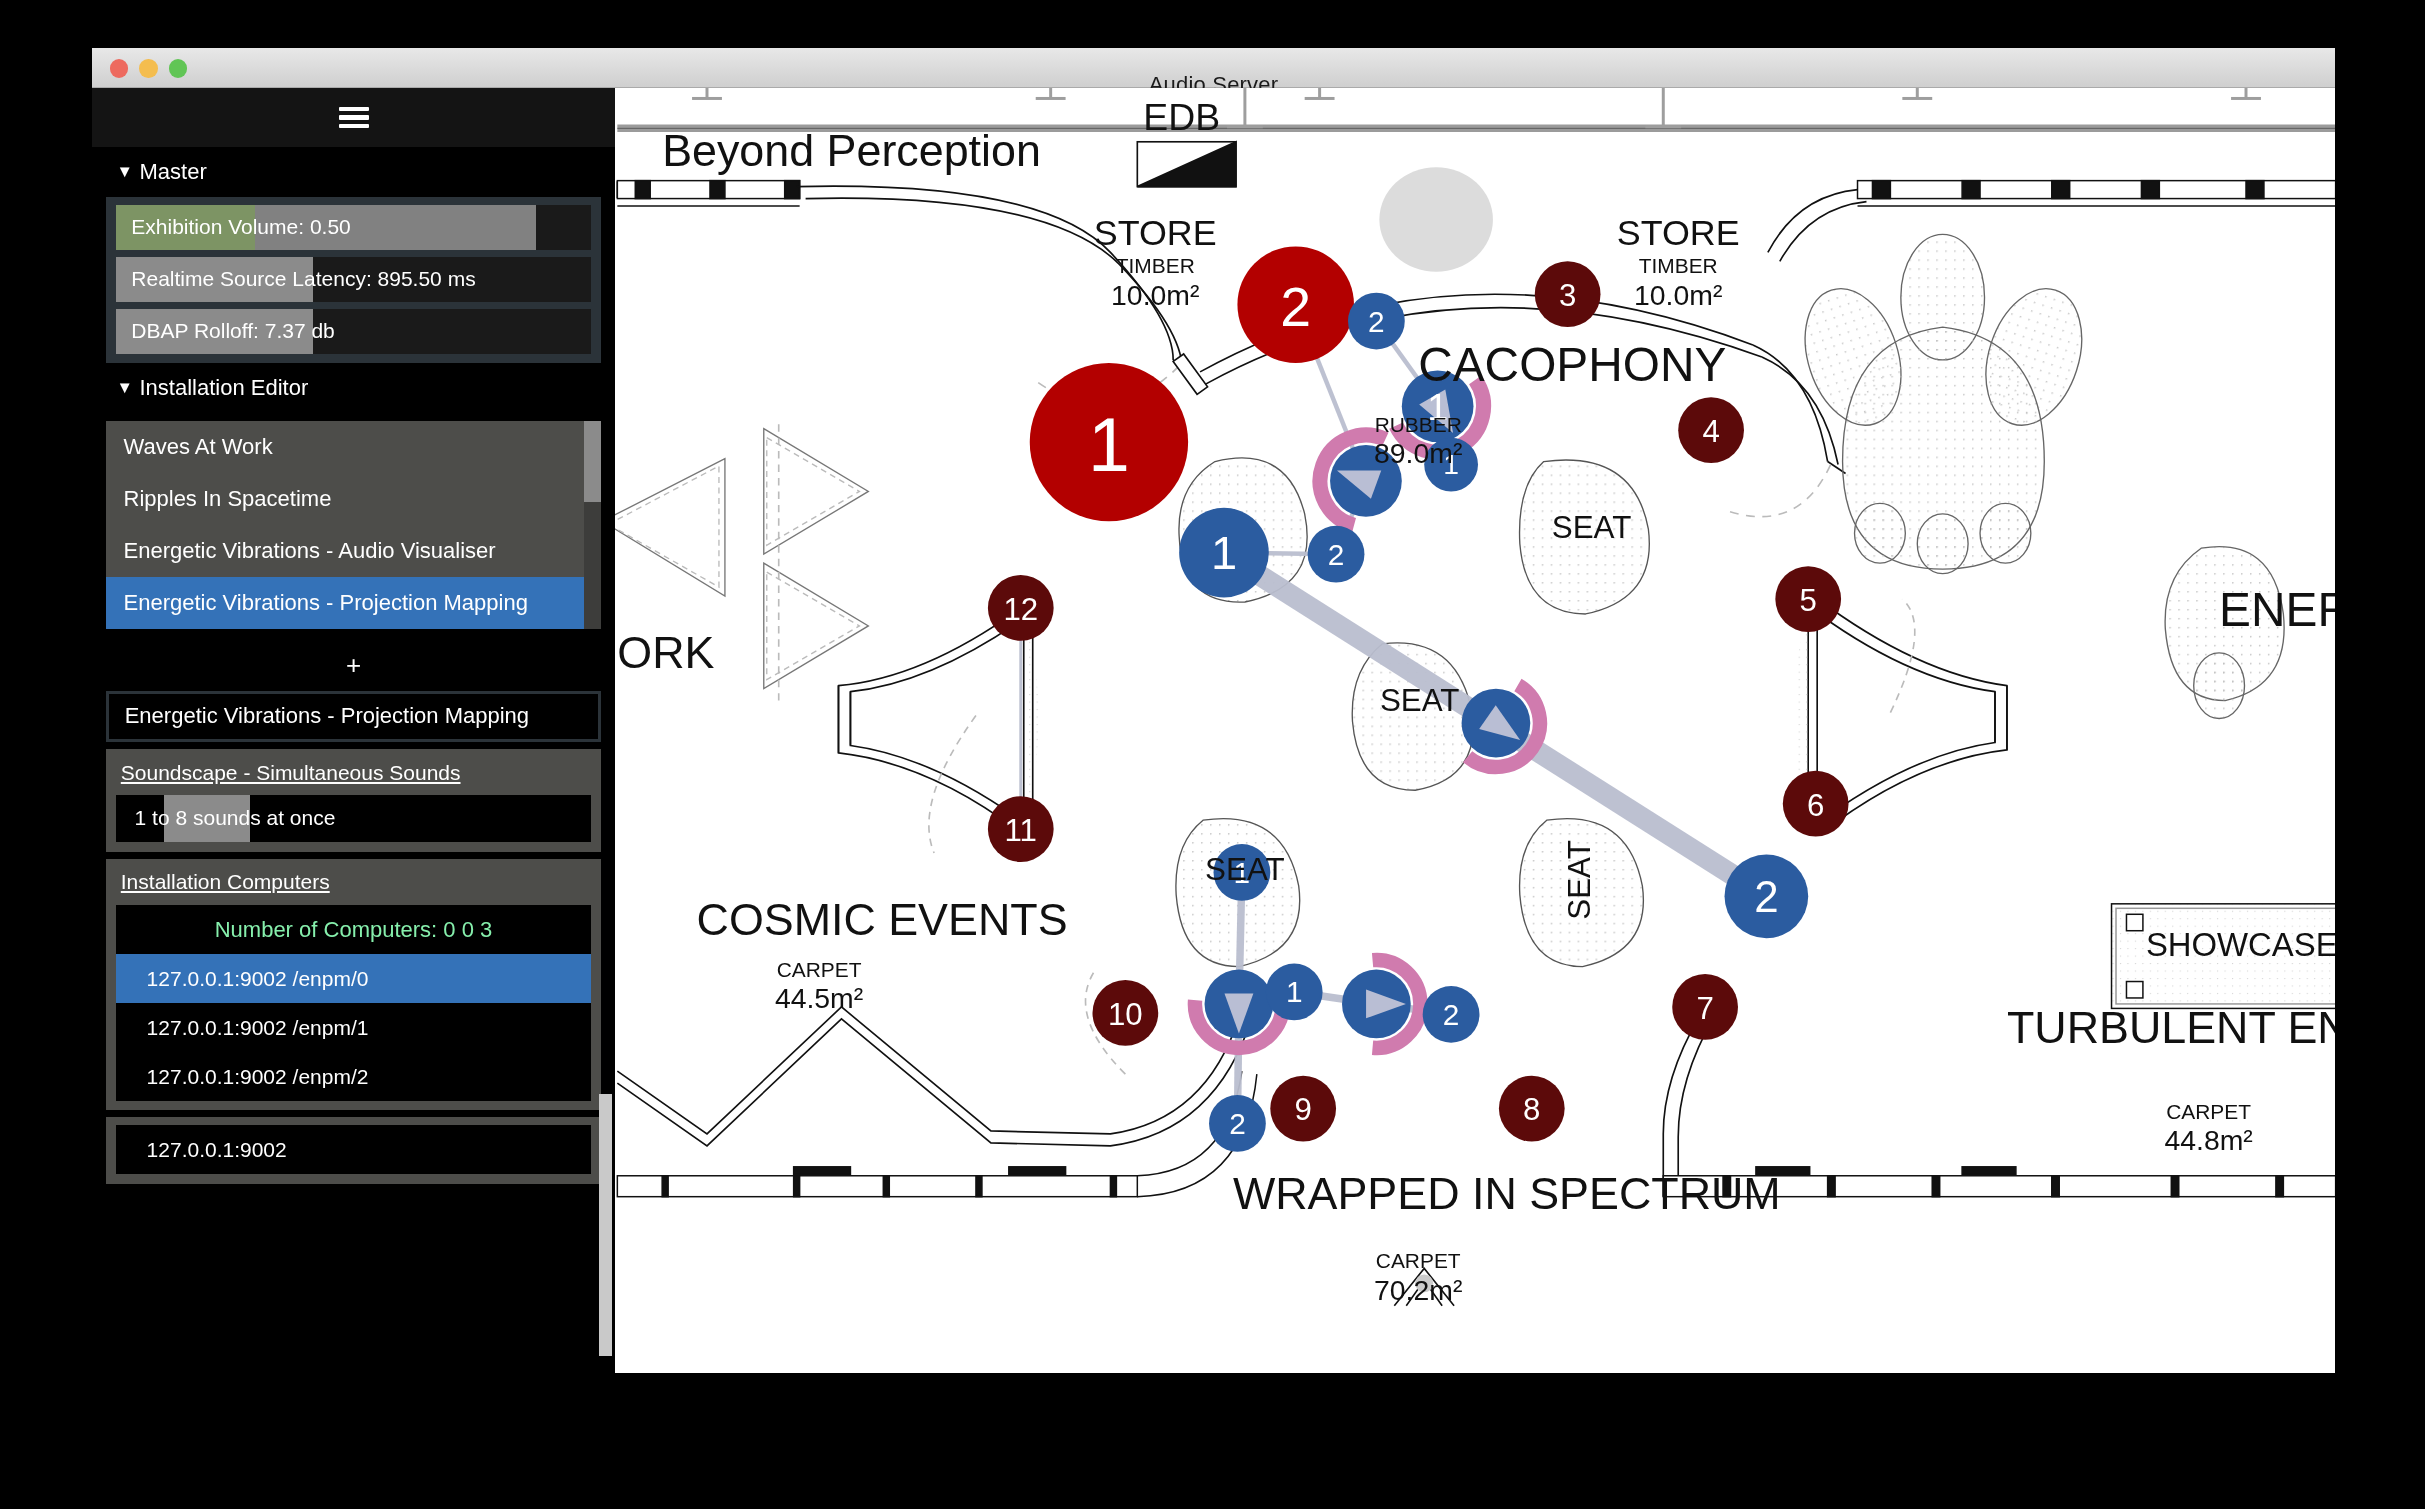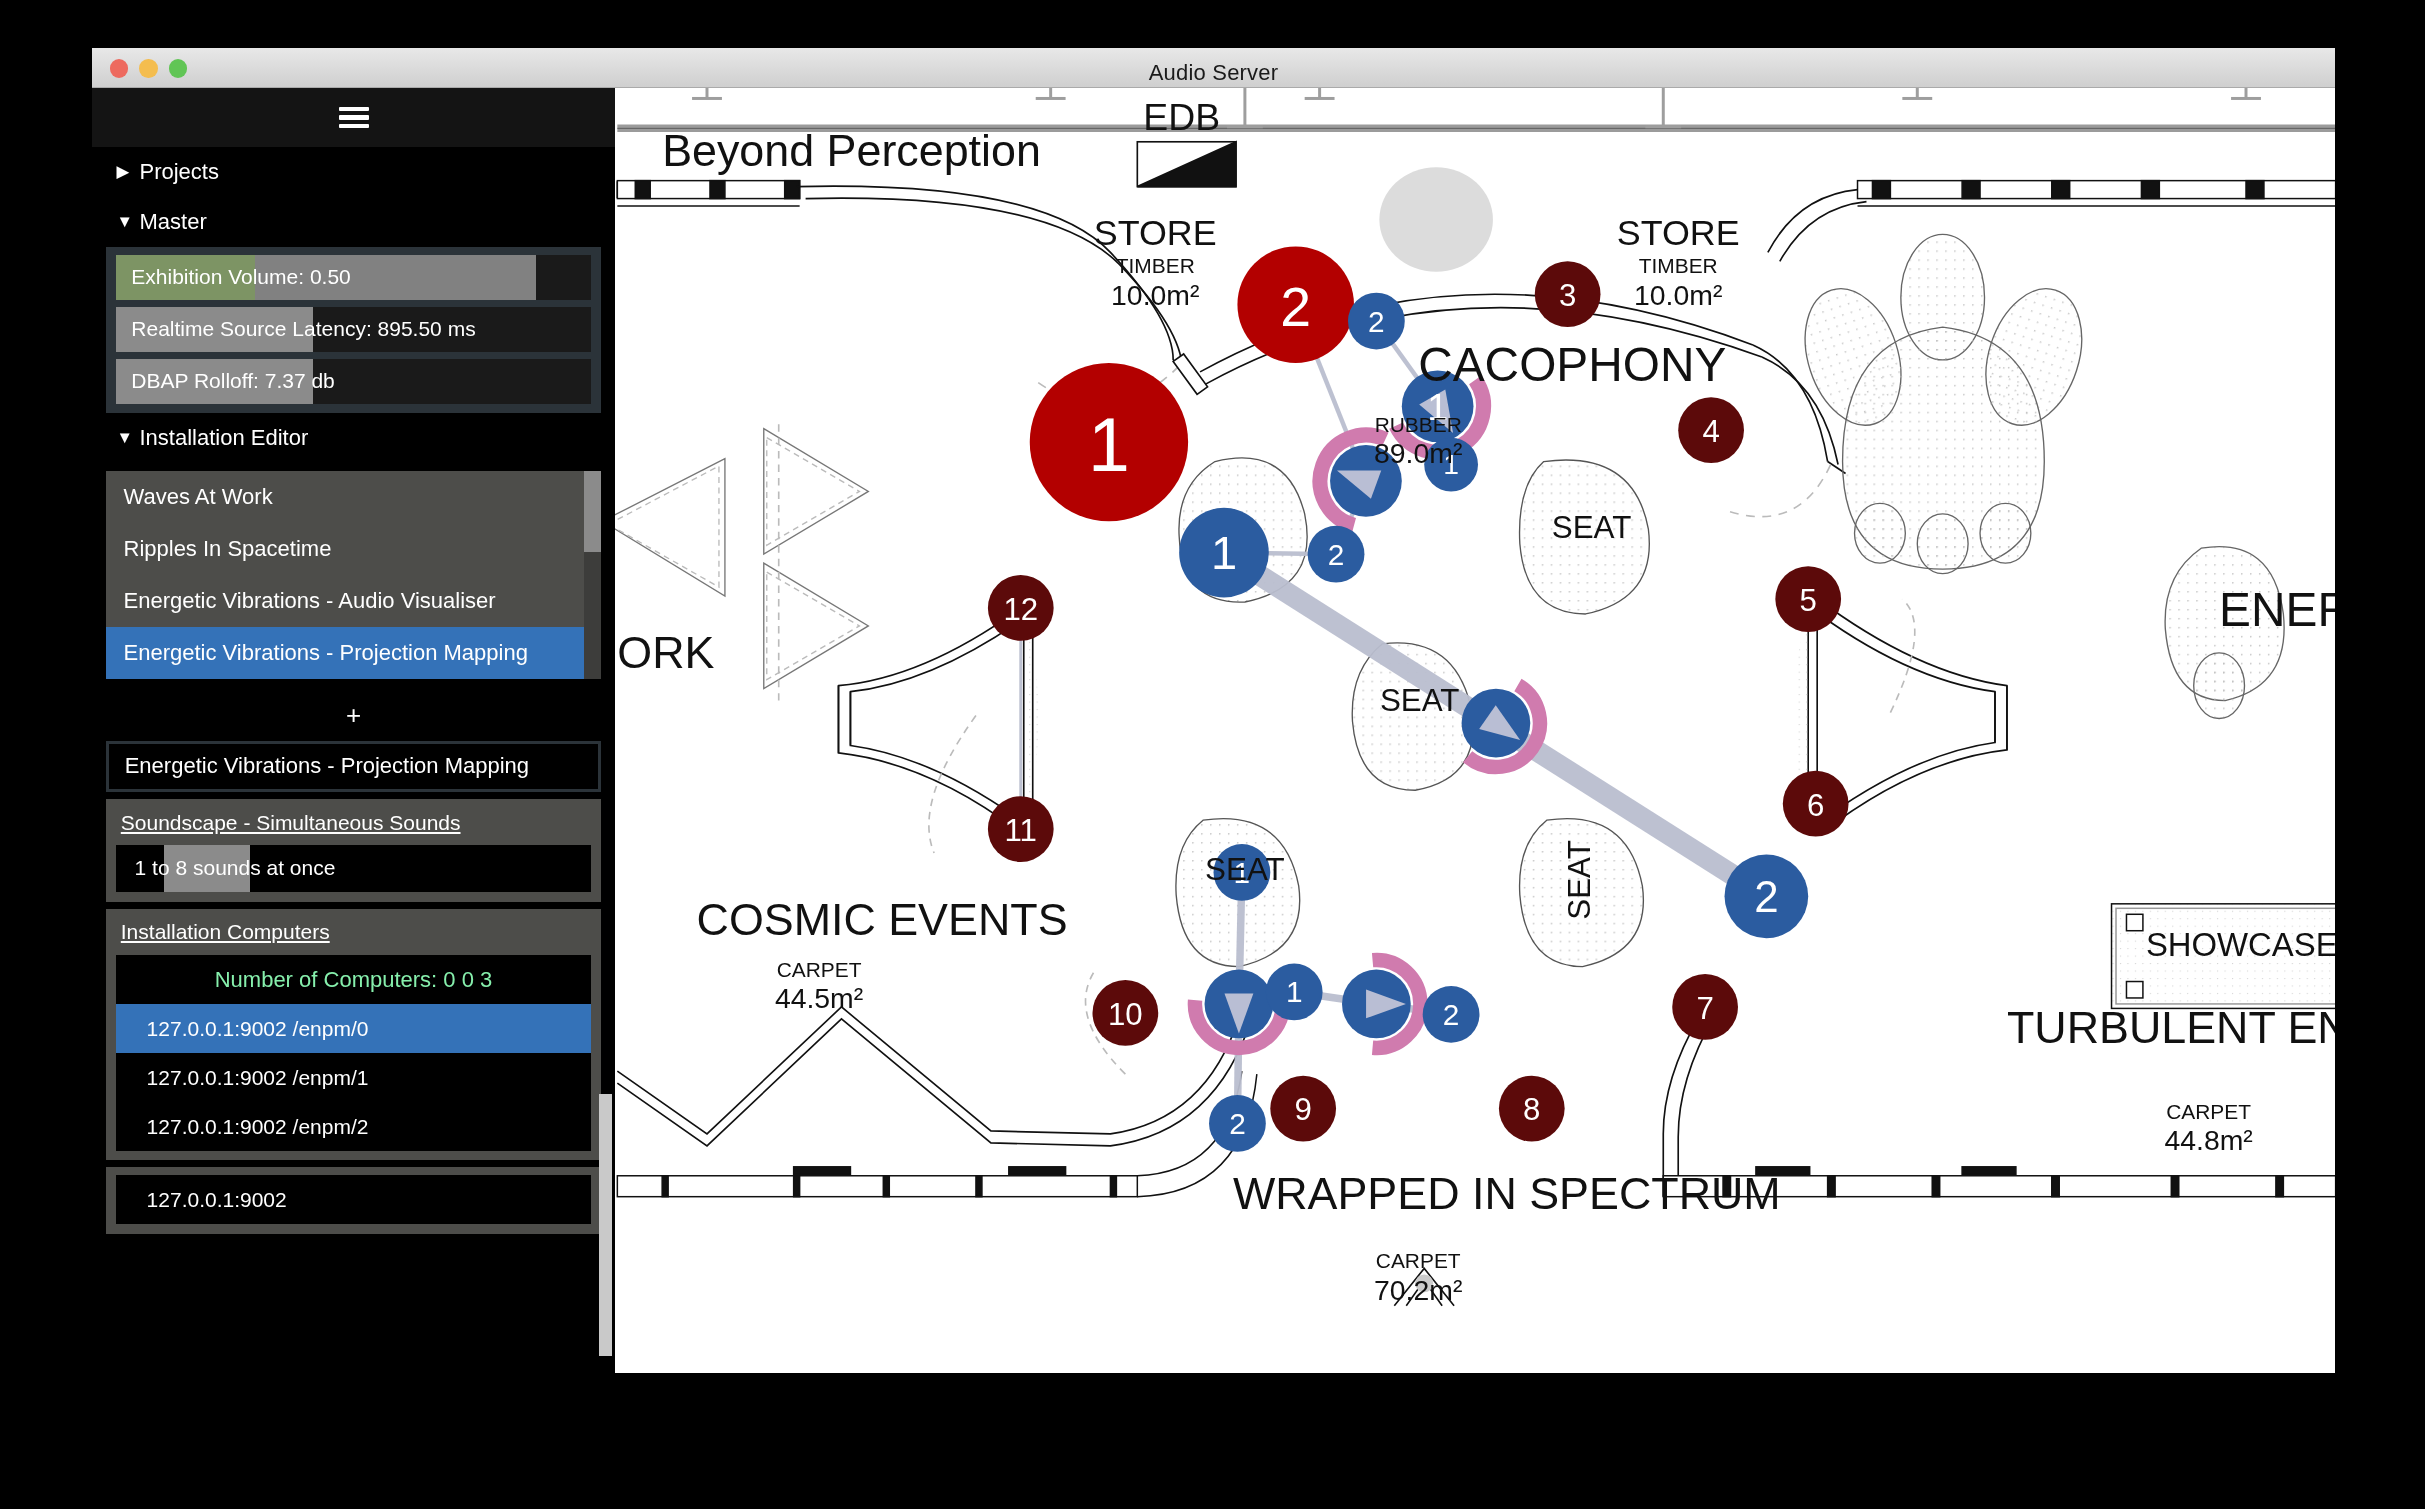--- a/index.html
+++ b/index.html
@@ -8,21 +8,21 @@
 
   #app { position:relative; width:2426px; height:1509px; background:#000; }
 
   
   #window { position:absolute; left:92px; top:48px; width:2243px; height:1325px;
             background:#000; overflow:hidden; }
 
   #titlebar { position:relative; height:40px;
               background:linear-gradient(to bottom,#e8e8e8,#cfcfcf);
               border-bottom:0.9px solid #aaa; }
-  #titlebar .title { position:absolute; left:0; right:0; top:12px; text-align:center;
+  #titlebar .title { position:absolute; left:0; right:0; top:24px; text-align:center;
                      font-size:22px; color:#1a1a1a; letter-spacing:0.2px; }
   .traffic { position:absolute; top:11.4px; display:flex; gap:11.4px; left:17.5px; }
   .dot { width:18.4px; height:18.4px; border-radius:50%; }
   .dot.red{background:#ed6a5f;} .dot.yel{background:#f4bd4f;} .dot.grn{background:#61c555;}
 
   #body { position:absolute; top:40px; left:0; right:0; bottom:0; display:flex; }
 
   
   #sidebar { width:523px; background:#000; color:#fff; position:relative;
              flex:0 0 523px; overflow:hidden; }
@@ -93,24 +93,20 @@
       <div id="sidebar">
 
         <div id="hamburger">
           <span class="bars">
               <i></i>
               <i></i>
               <i></i>
             </span>
         </div>
 
-        <div class="tree-row">
-          <span class="tri right"></span>
-          <span>Projects</span>
-        </div>
 
         <div class="tree-row">
           <span class="tri down"></span>
           <span>Master</span>
         </div>
 
         <div class="panel">
           <div class="slider sl-vol">
             <div class="fill"></div>
             <div class="lbl">Exhibition Volume: 0.50</div>

